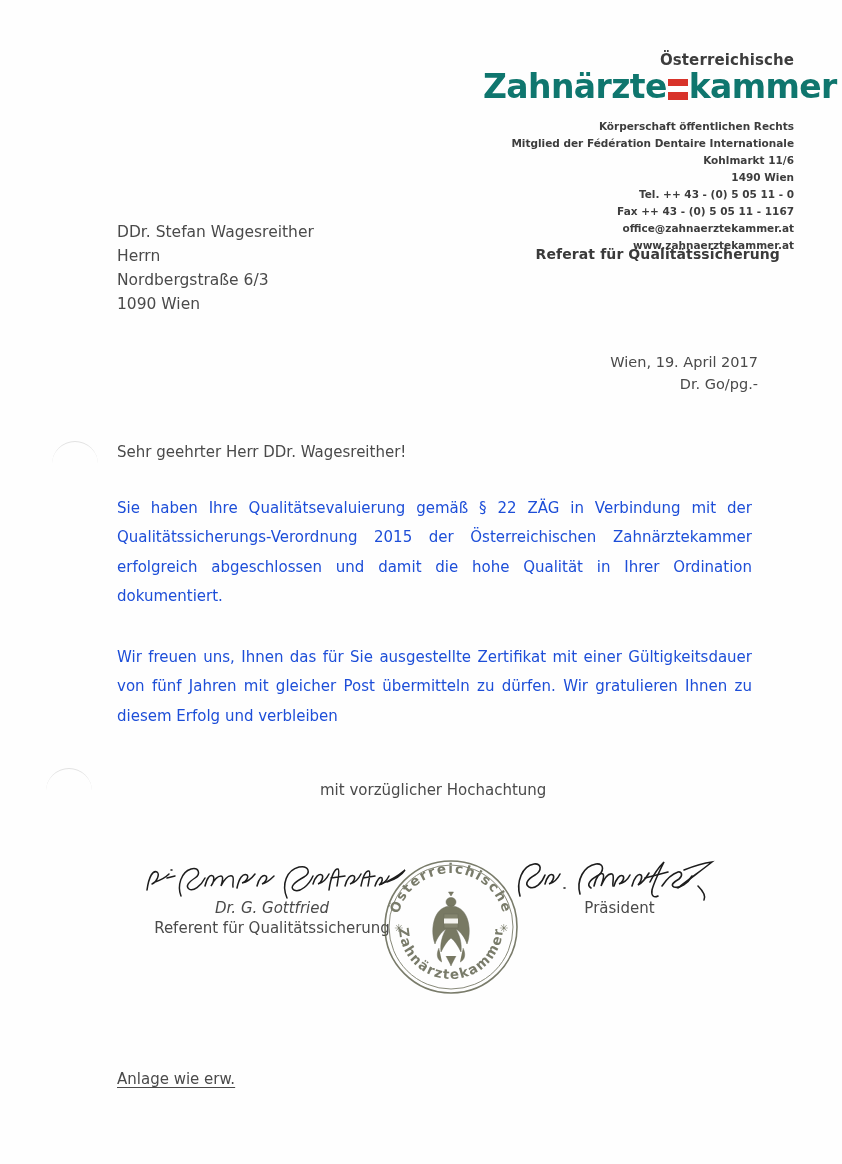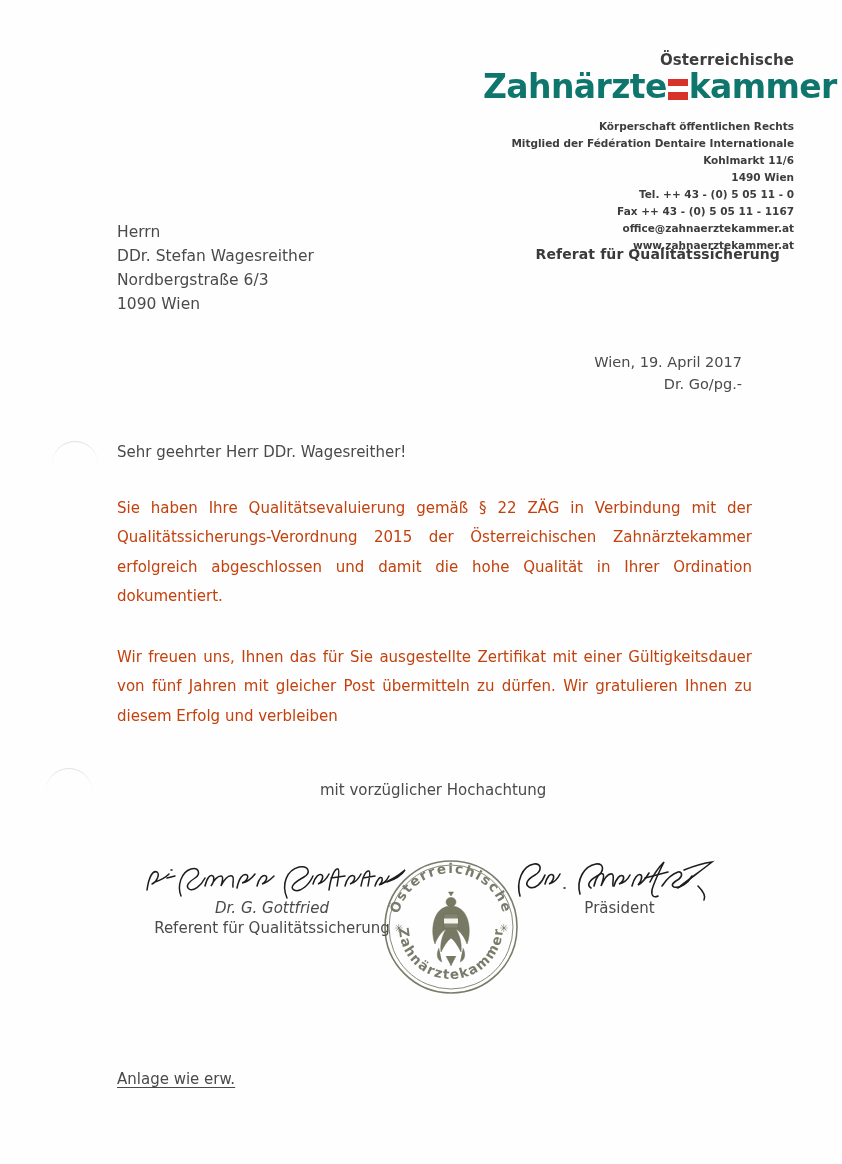--- a/index.html
+++ b/index.html
@@ -86,21 +86,21 @@
     left: 117px;
     font-size: 15.5px;
     line-height: 1.55;
     color: #4a4a4a;
   }
 
   
   .dateblock {
     position: absolute;
     top: 352px;
-    right: 100px;
+    right: 84px;
     text-align: right;
     font-size: 14.5px;
     line-height: 1.5;
     color: #4a4a4a;
   }
 
   
   .body-area {
     position: absolute;
     top: 443px;
@@ -109,21 +109,21 @@
   }
   .salutation {
     font-size: 15px;
     color: #4a4a4a;
     margin-bottom: 33px;
   }
   .para {
     font-size: 15px;
     line-height: 1.95;
     text-align: justify;
-    color: #c2410c;
+    color: #1d4ed8;
     margin: 0 0 32px 0;
   }
   .para:last-child { margin-bottom: 0; }
 
   .closing {
     position: absolute;
     top: 781px;
     left: 320px;
     font-size: 15px;
     color: #4a4a4a;
@@ -212,22 +212,22 @@
       <div>Kohlmarkt 11/6</div>
       <div>1490 Wien</div>
       <div>Tel. ++ 43 - (0) 5 05 11 - 0</div>
       <div>Fax ++ 43 - (0) 5 05 11 - 1167</div>
       <div>office@zahnaerztekammer.at</div>
       <div>www.zahnaerztekammer.at</div>
     </div>
   </div>
 
   <div class="address">
+    <div>DDr. Stefan Wagesreither</div>
     <div>Herrn</div>
-    <div>DDr. Stefan Wagesreither</div>
     <div>Nordbergstraße 6/3</div>
     <div>1090 Wien</div>
   </div>
 
   <div class="dept-heading">Referat für Qualitätssicherung</div>
 
   <div class="dateblock">
     <div>Wien, 19. April 2017</div>
     <div>Dr. Go/pg.-</div>
   </div>

